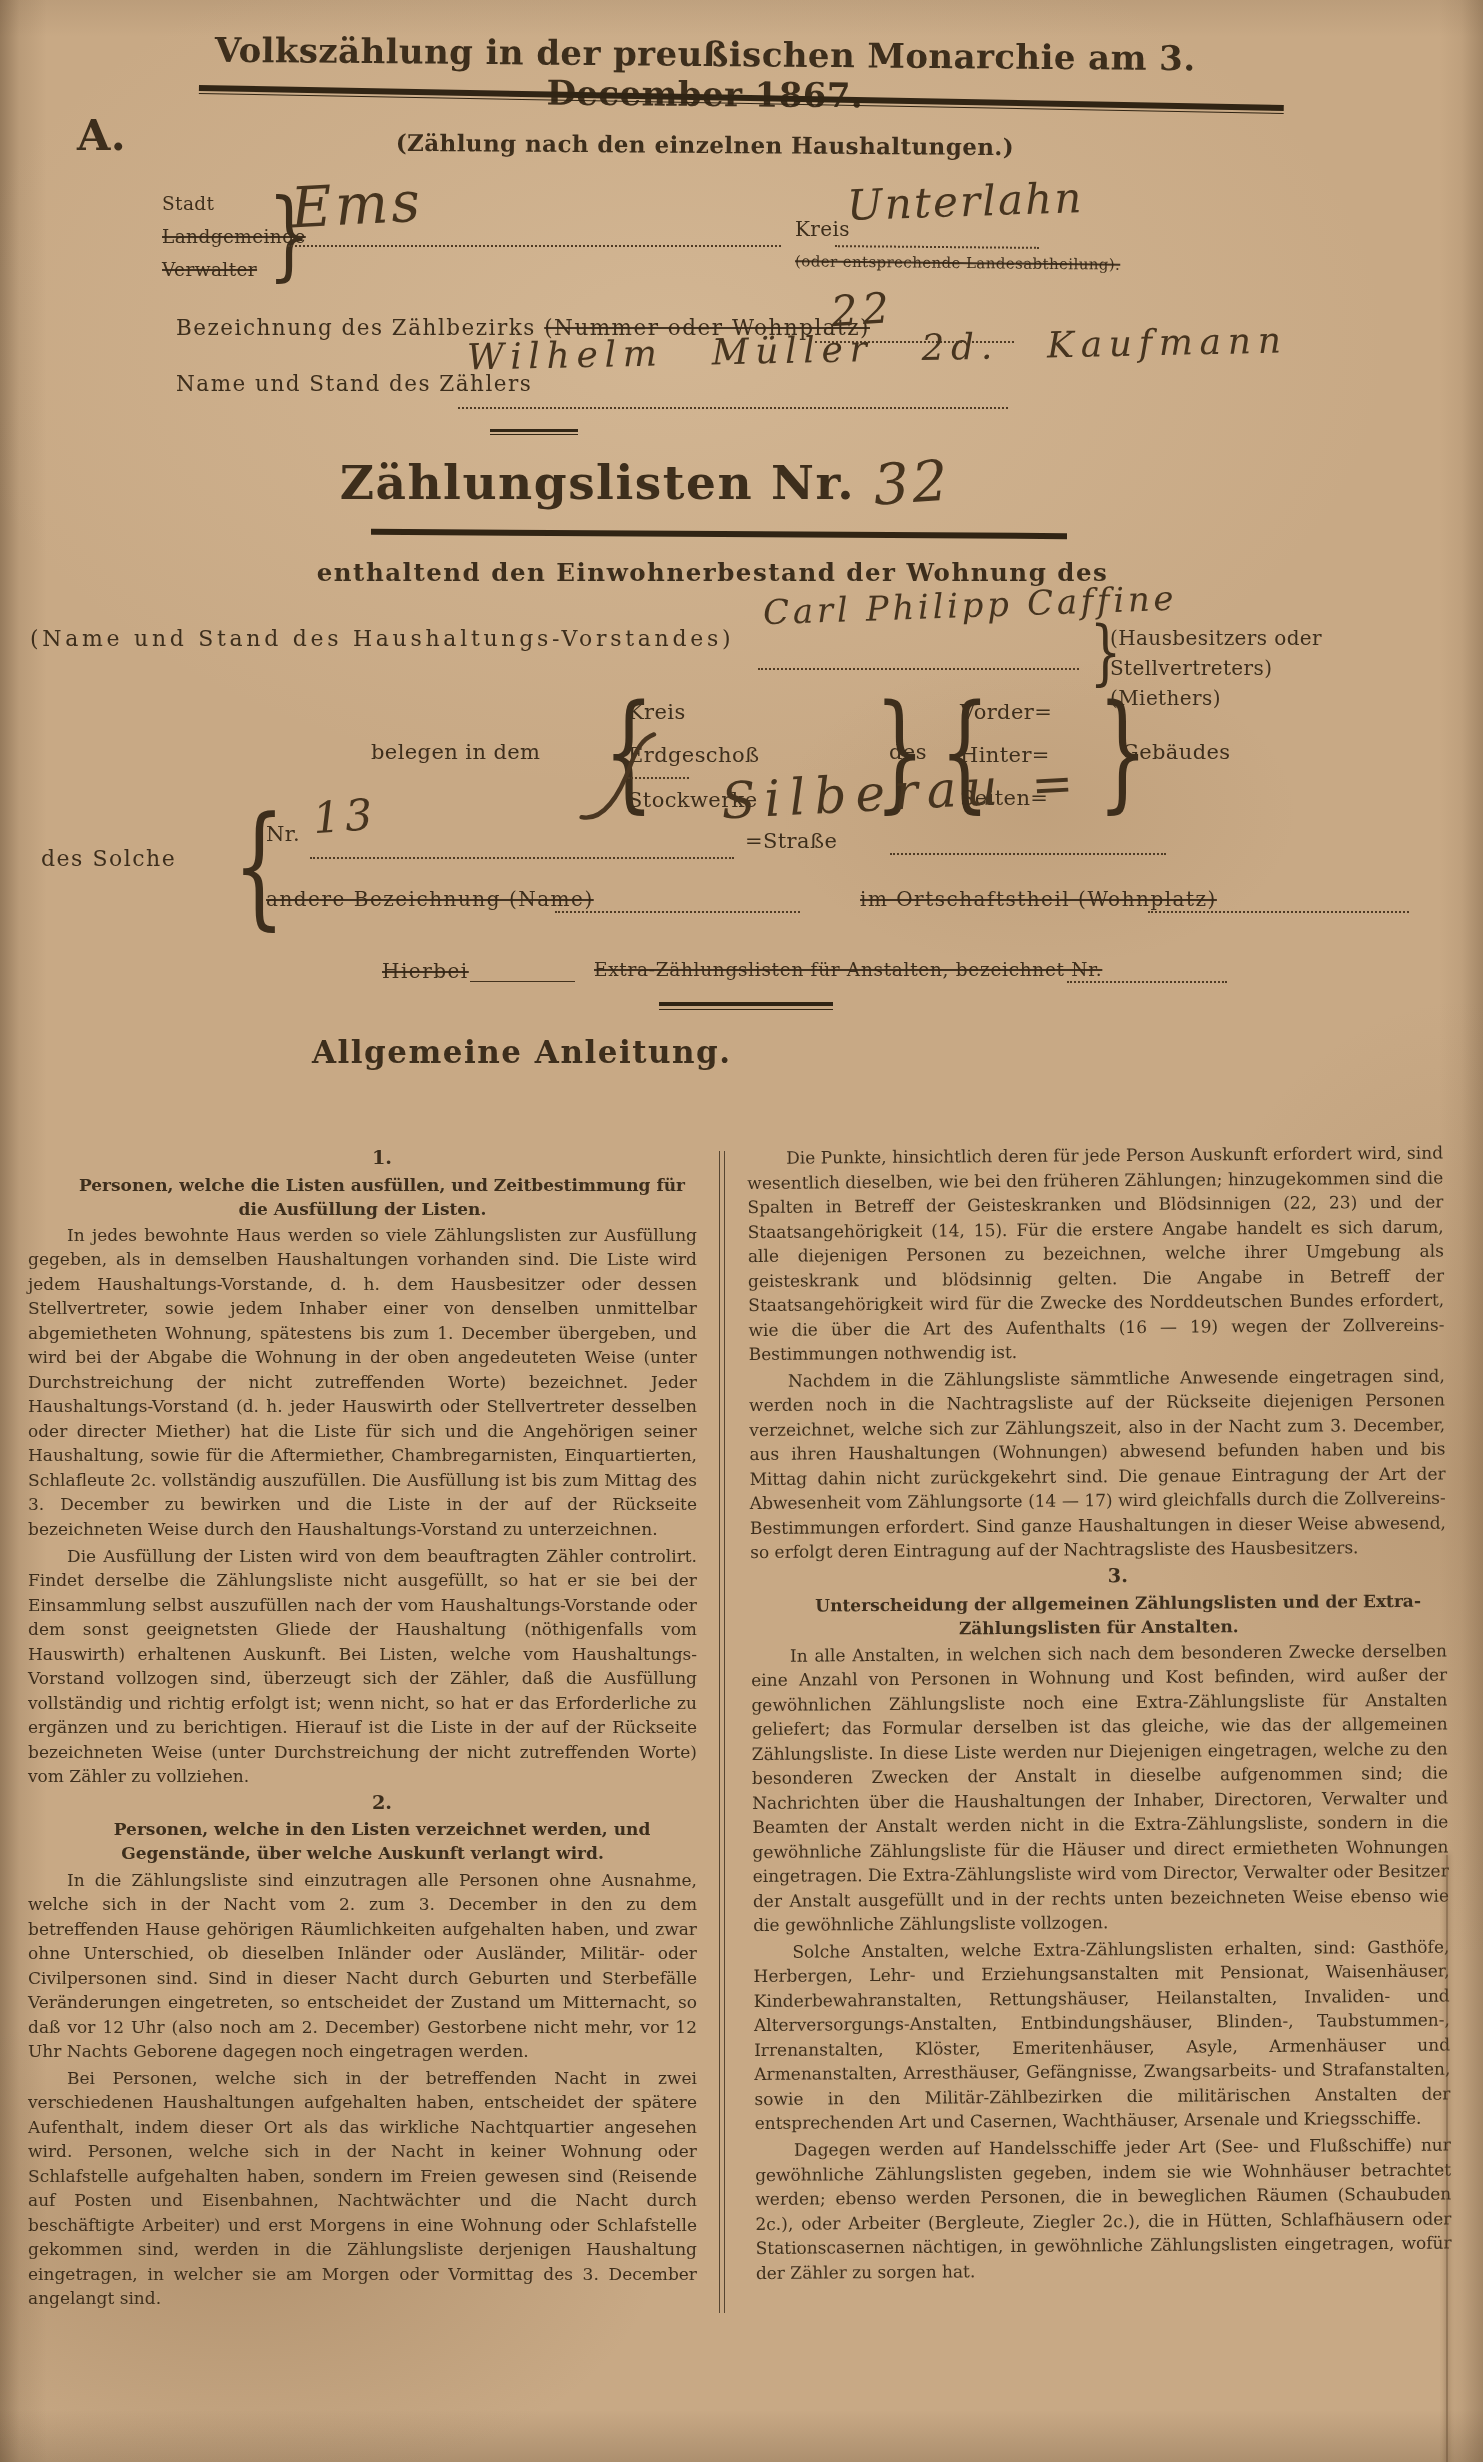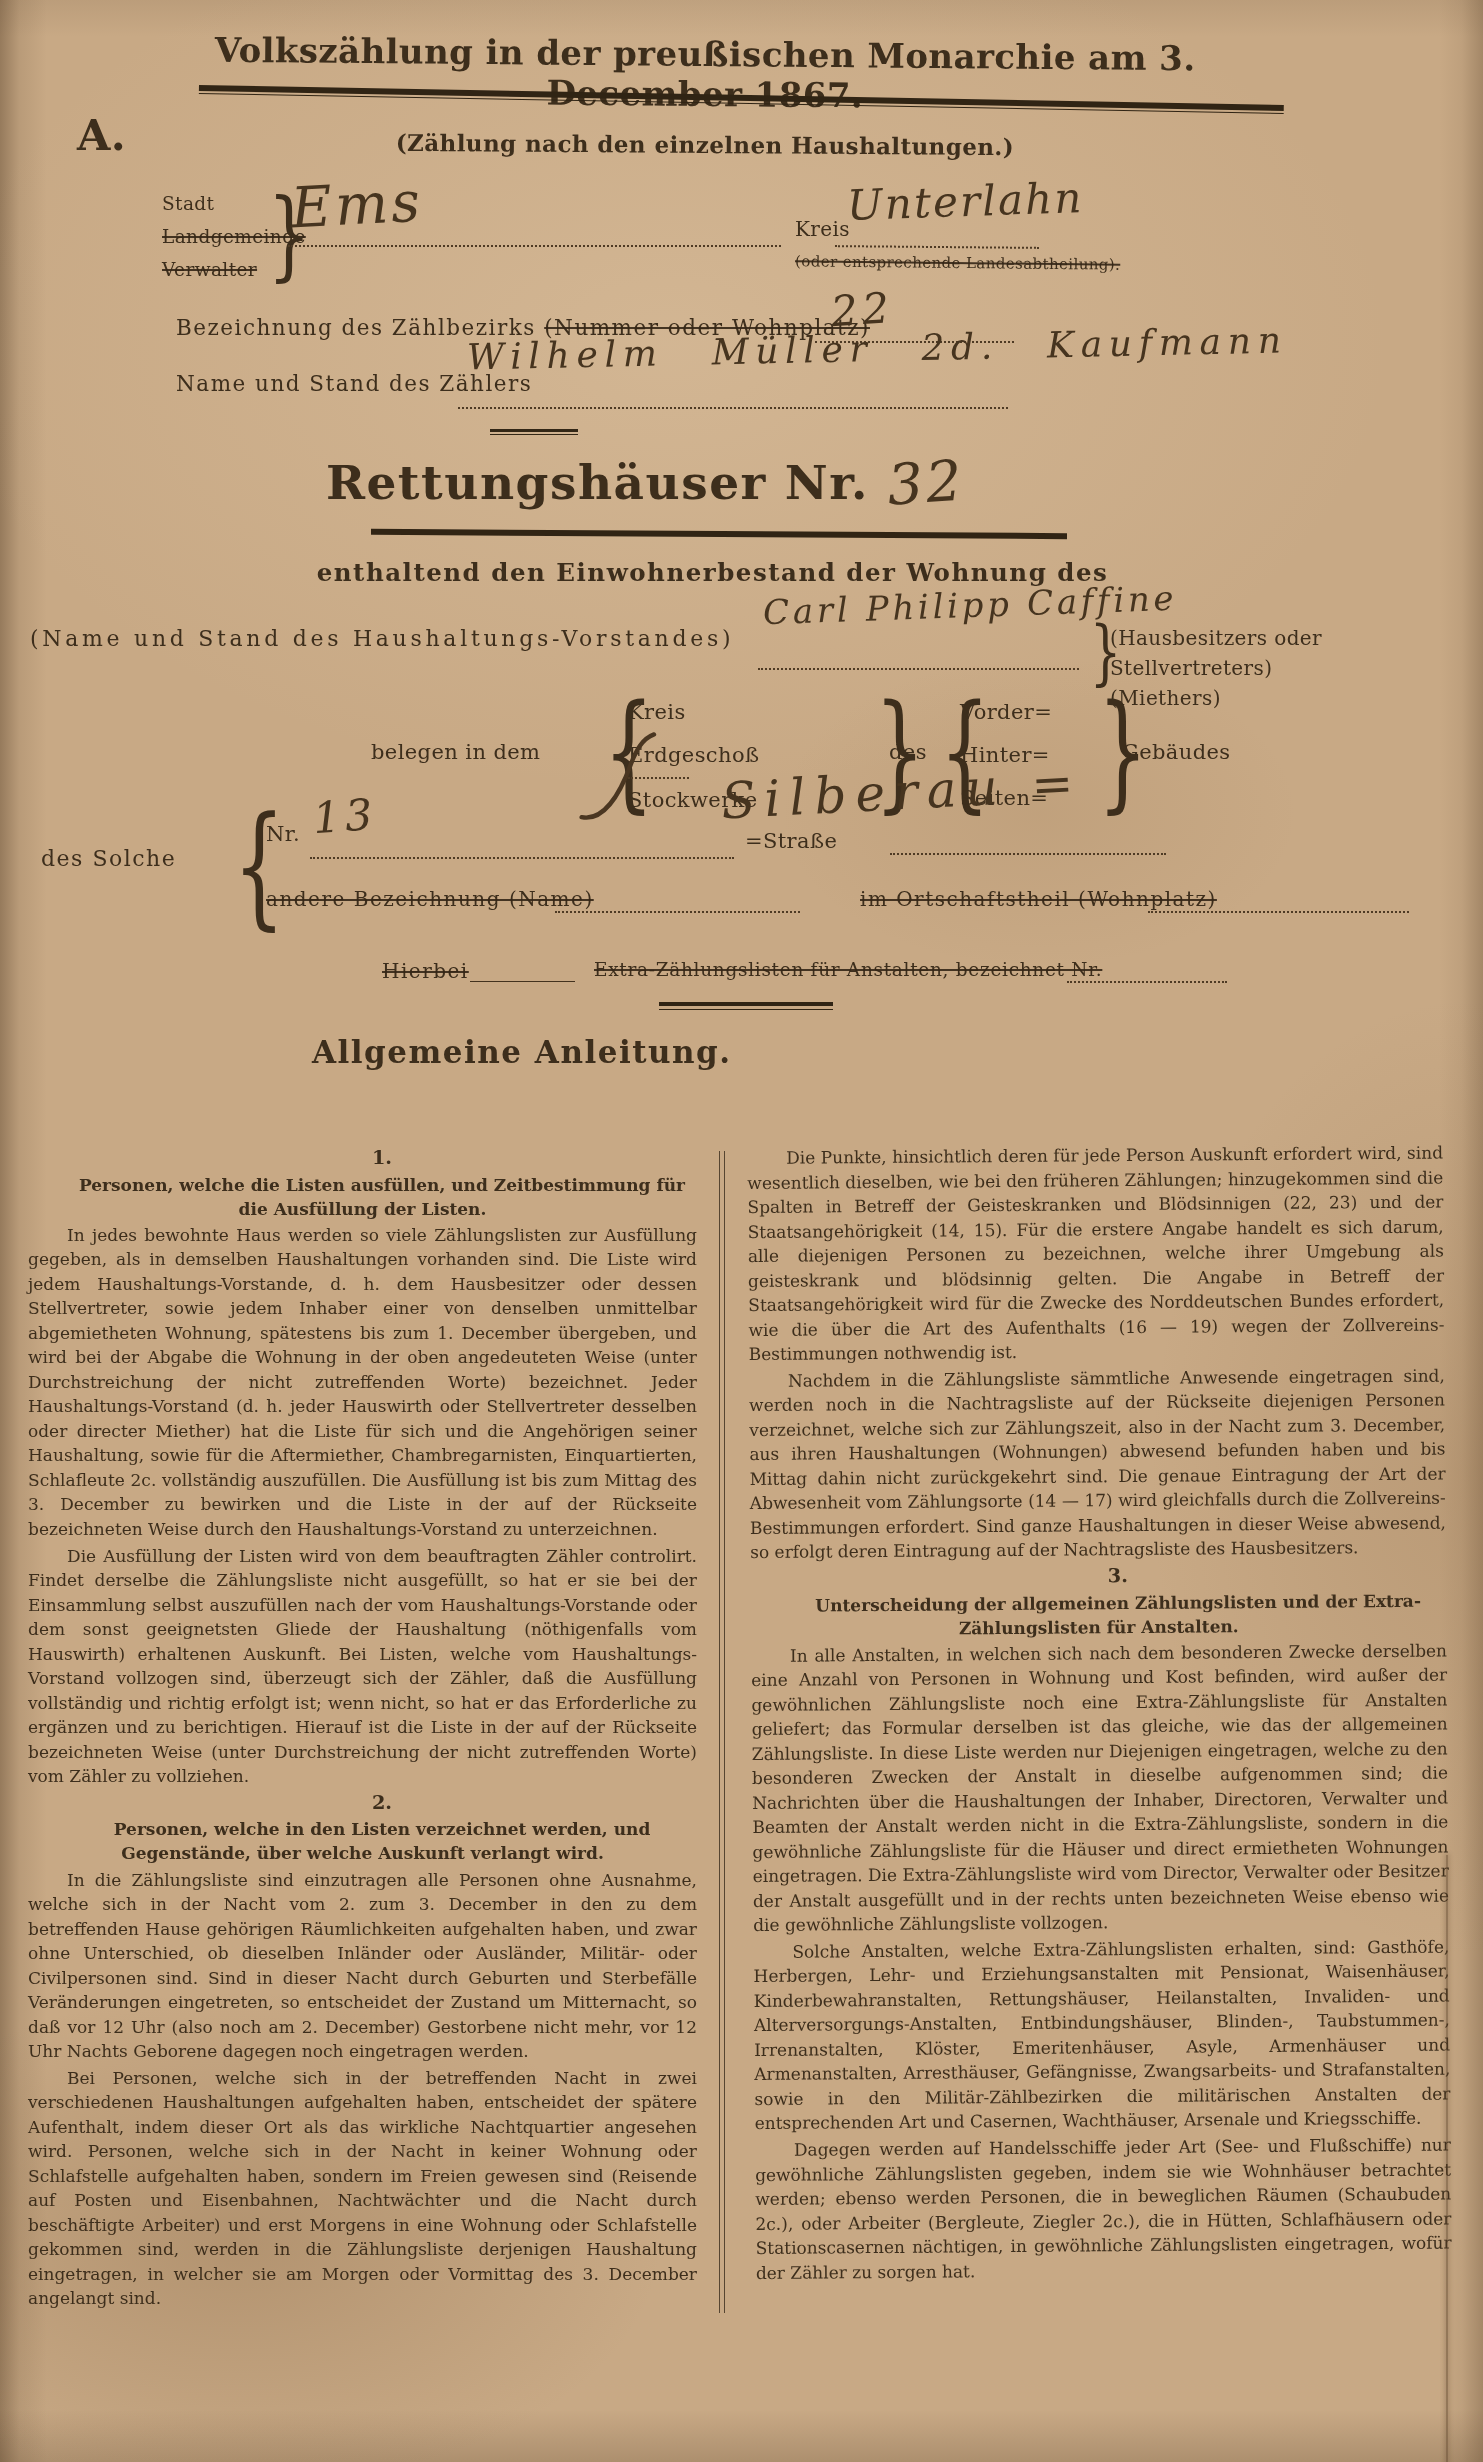--- a/index.html
+++ b/index.html
@@ -139,21 +139,21 @@
   </div>
   <div class="abs hand hand-22">22</div>
   <div class="dots dots-22"></div>
 
   <div class="abs zaehler-label print">Name und Stand des Zählers</div>
   <div class="abs hand hand-zaehler">Wilhelm Müller 2d. Kaufmann</div>
   <div class="dots dots-zaehler"></div>
 
   <div class="abs mini-rule"></div>
   <div class="abs liste-heading print">
-    <span>Rettungshäuser Nr.</span>
+    <span>Zählungslisten Nr.</span>
     <span class="hand">32</span>
   </div>
   <div class="abs liste-rule"></div>
   <div class="abs liste-sub print">enthaltend den Einwohnerbestand der Wohnung des</div>
 
   <div class="abs vorstand-label print">(Name und Stand des Haushaltungs-Vorstandes)</div>
   <div class="abs hand hand-vorstand">Carl Philipp Caffine</div>
   <div class="dots dots-vorstand"></div>
   <div class="abs brace-vorstand print">}</div>
   <div class="abs vorstand-right print">

